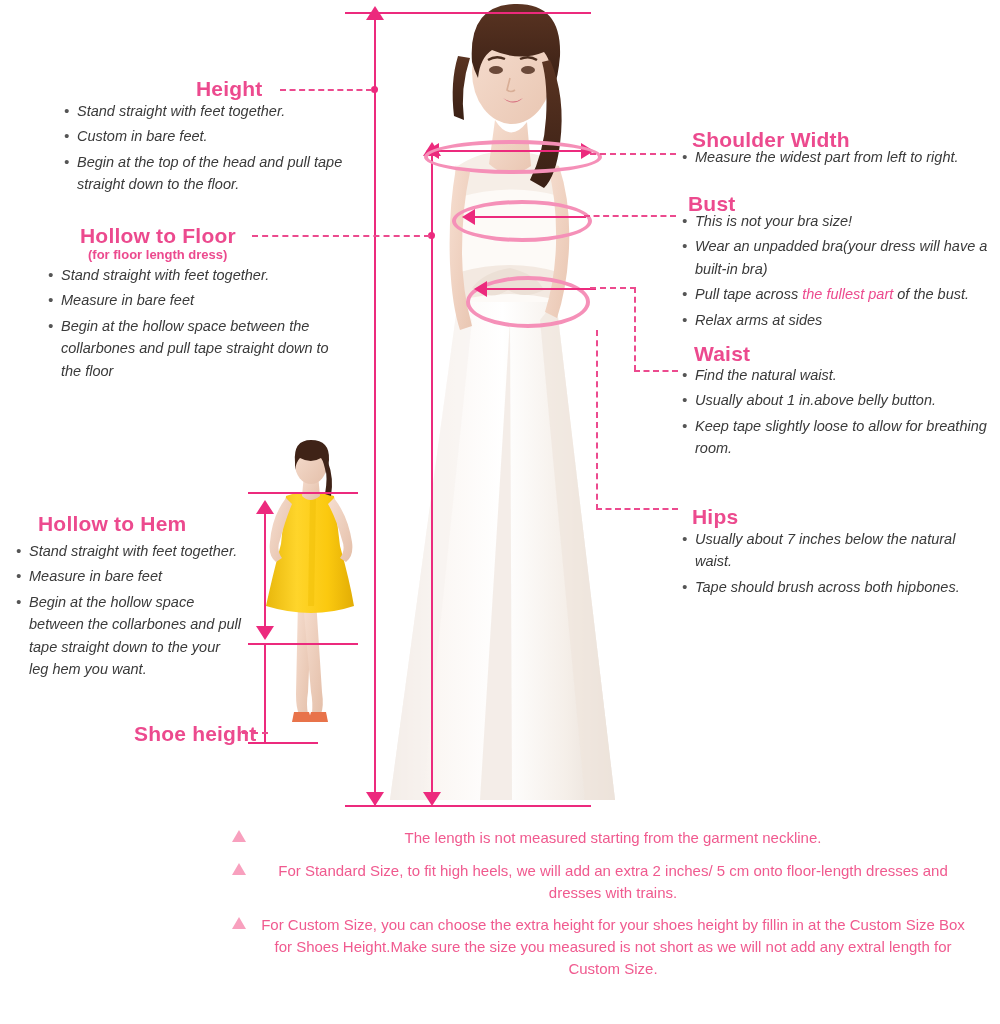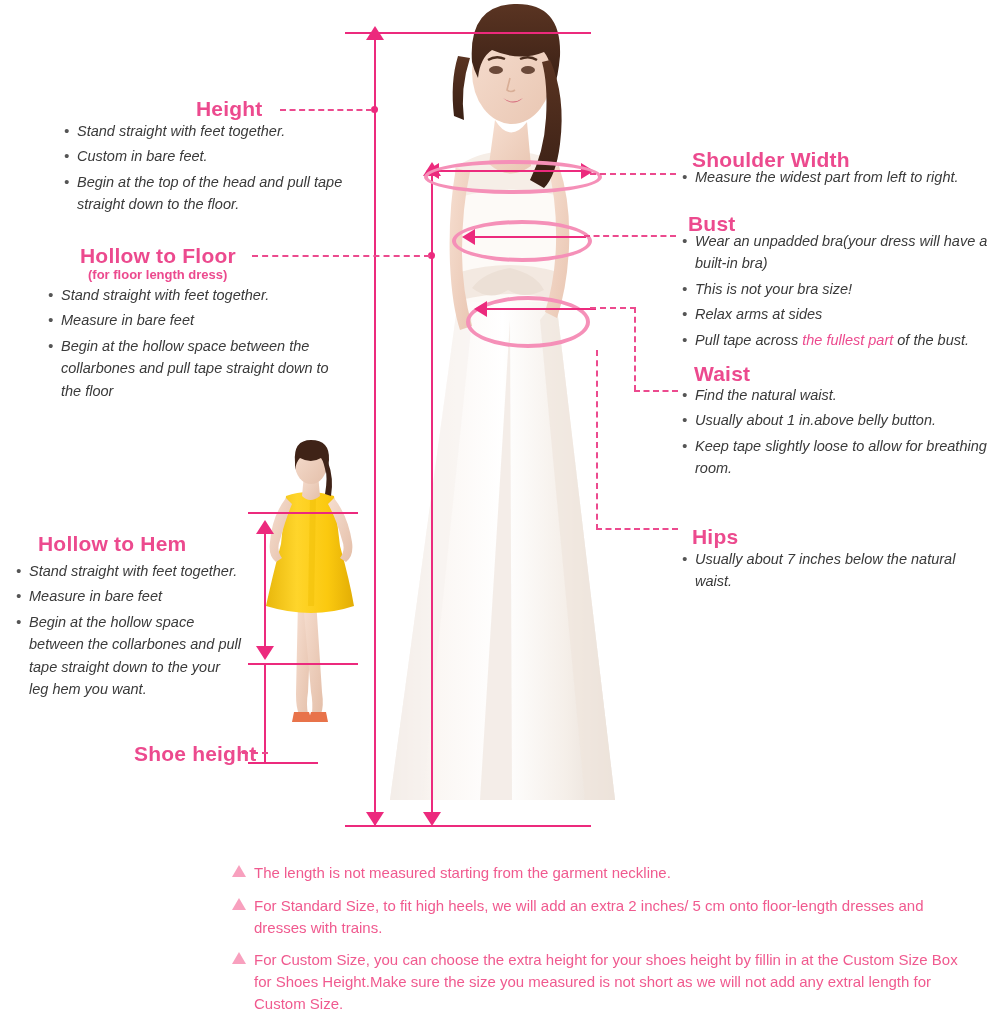--- a/index.html
+++ b/index.html
@@ -14,21 +14,21 @@
     overflow: hidden;
     font-family: "Liberation Sans", sans-serif;
     color: #333333;
   }
   .stage {
     position: absolute;
     left: 0; top: 0;
     width: 1000px;
     height: 1024px;
   }
-  .abs { position: absolute; margin-top: 20px; }
+  .abs { position: absolute; }
 
   
   .heading {
     color: #ec4a8e;
     font-weight: bold;
     font-size: 21px;
     letter-spacing: .2px;
     white-space: nowrap;
   }
   .subheading {
@@ -57,25 +57,26 @@
     top: -1px;
     color: #555;
     font-size: 15px;
   }
   .pink { color: #ec4a8e; }
 
   
   .notes {
     position: absolute;
     left: 232px;
-    top: 862px;
+    top: 827px;
     width: 740px;
     color: #f05a8f;
     font-size: 15px;
     line-height: 1.45;
+    text-align: center;
   }
   .note {
     position: relative;
     padding-left: 22px;
     margin-bottom: 11px;
   }
   .note .tri {
     position: absolute;
     left: 0;
     top: 3px;
@@ -282,38 +283,39 @@
 
   <div class="abs heading" style="left:134px; top:722px;">Shoe height</div>
 
   <div class="abs heading" style="left:692px; top:128px;">Shoulder Width</div>
   <div class="abs bullets" style="left:680px; top:146px; width:320px;">
     <div class="li">Measure the widest part from left to right.</div>
   </div>
 
   <div class="abs heading" style="left:688px; top:192px;">Bust</div>
   <div class="abs bullets" style="left:680px; top:210px; width:318px;">
+    <div class="li">This is not your bra size!</div>
     <div class="li">Wear an unpadded bra(your dress will have a built-in bra)</div>
-    <div class="li">This is not your bra size!</div>
-    <div class="li">Relax arms at sides</div>
     <div class="li">
       <span>Pull tape across </span><span class="pink">the fullest part</span><span> of the bust.</span>
     </div>
+    <div class="li">Relax arms at sides</div>
   </div>
 
   <div class="abs heading" style="left:694px; top:342px;">Waist</div>
   <div class="abs bullets" style="left:680px; top:364px; width:312px;">
     <div class="li">Find the natural waist.</div>
     <div class="li">Usually about 1 in.above belly button.</div>
     <div class="li">Keep tape slightly loose to allow for breathing room.</div>
   </div>
 
   <div class="abs heading" style="left:692px; top:505px;">Hips</div>
   <div class="abs bullets" style="left:680px; top:528px; width:312px;">
     <div class="li">Usually about 7 inches below the natural waist.</div>
+    <div class="li">Tape should brush across both hipbones.</div>
   </div>
 
   <div class="notes">
     <div class="note">
       <span class="tri"></span>
       <span>The length is not measured starting from the garment neckline.</span>
     </div>
     <div class="note">
       <span class="tri"></span>
       <span>For Standard Size, to fit high heels, we will add an extra 2 inches/ 5  cm onto floor-length dresses and dresses with trains.</span>

